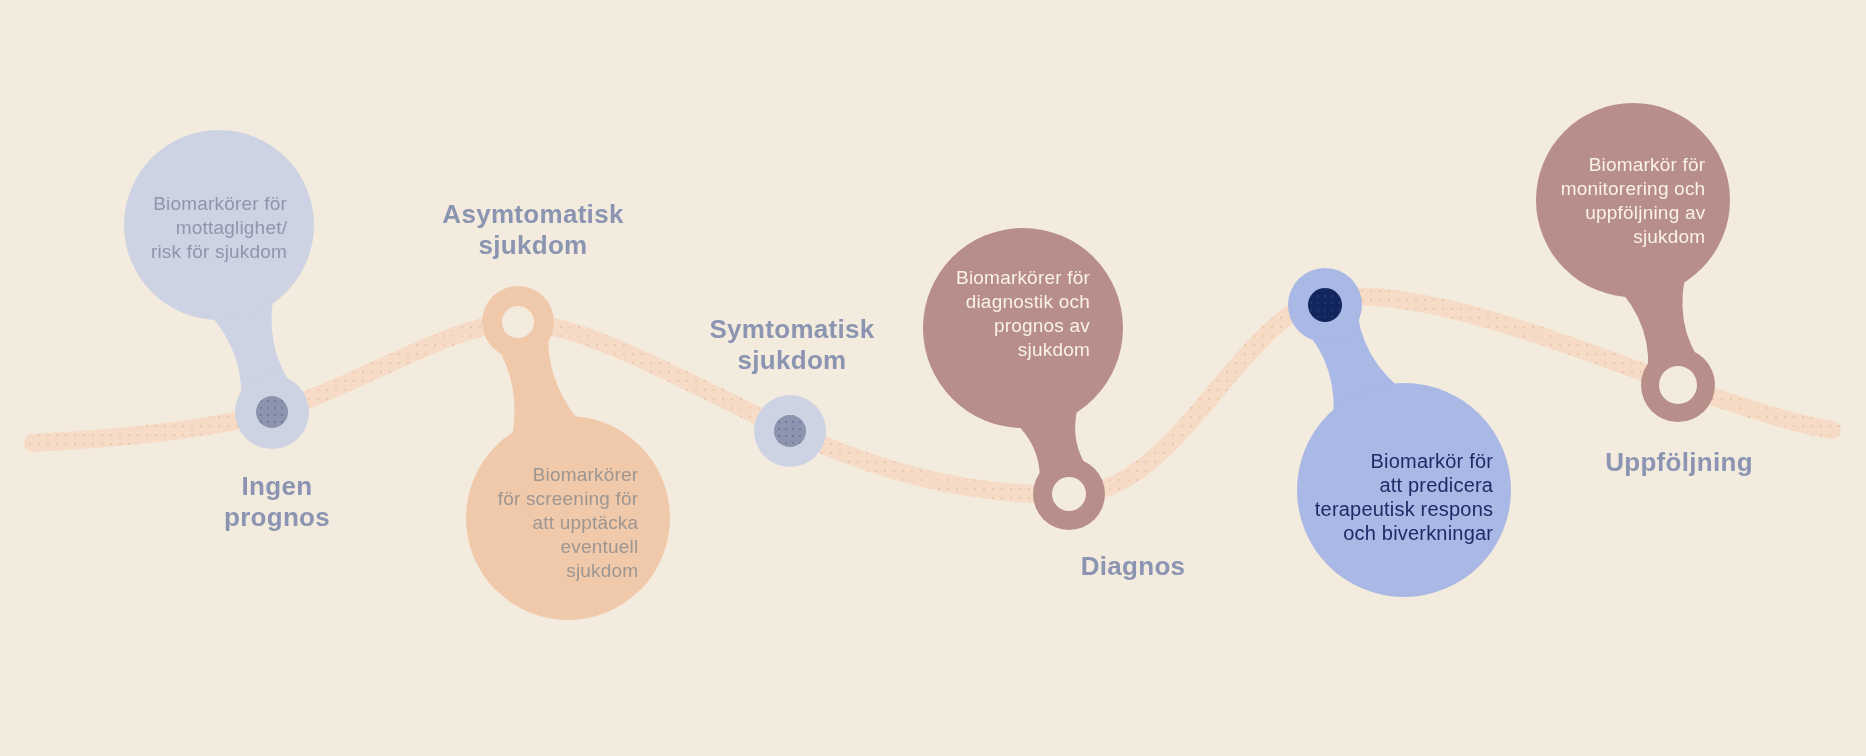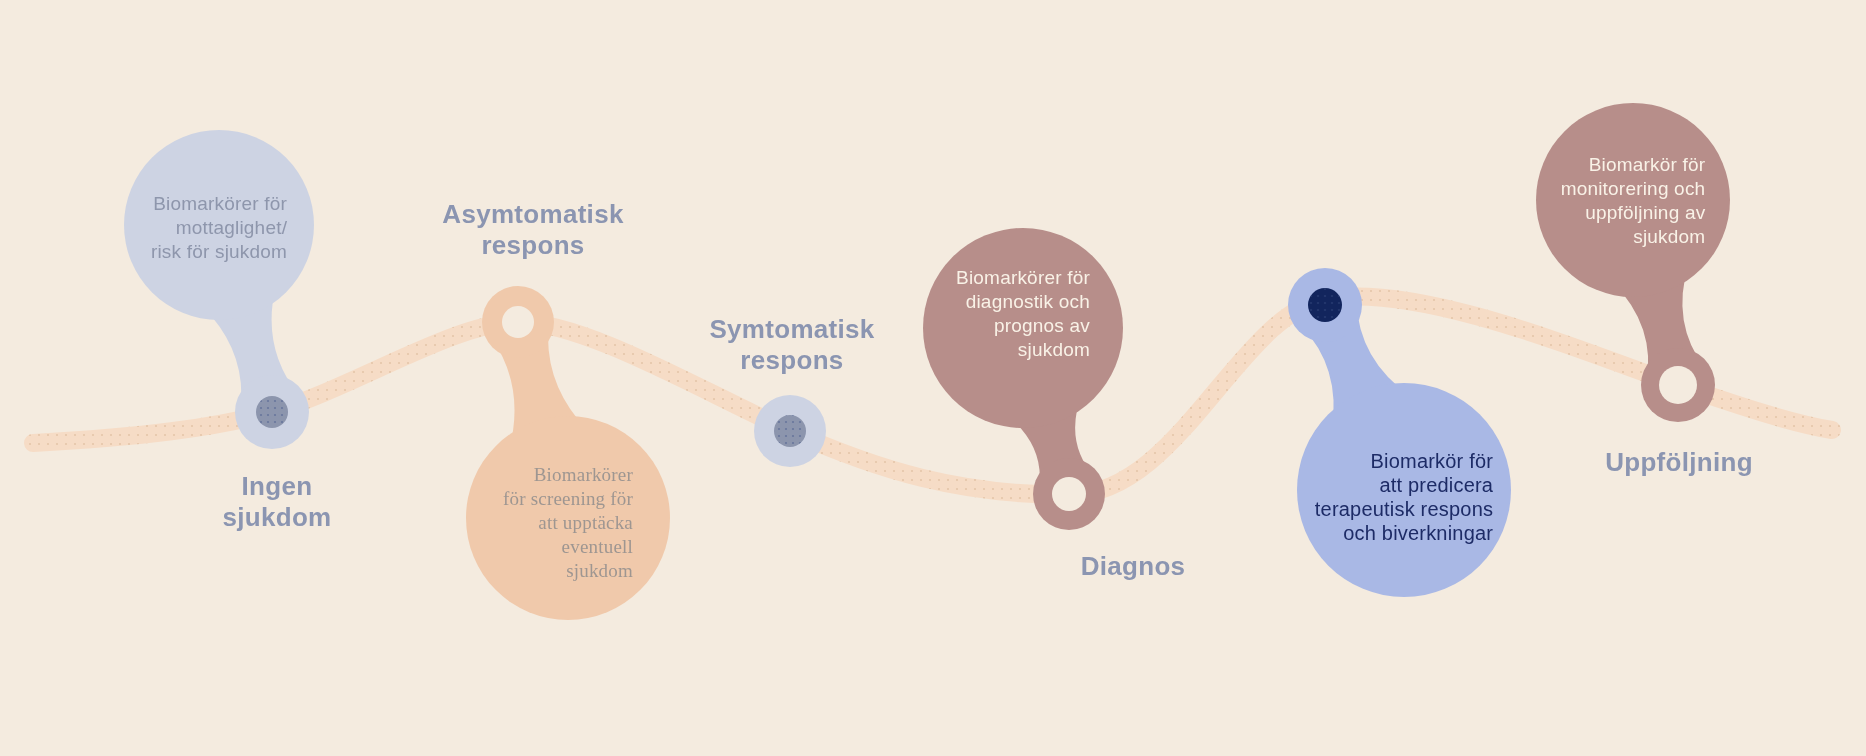--- a/index.html
+++ b/index.html
@@ -14,21 +14,21 @@
   svg{position:absolute;left:0;top:0;}
   .overlay{position:absolute;left:0;top:0;width:1866px;height:756px;pointer-events:none;}
 
   
   .bubble-text{
     position:absolute;transform:translate(-50%,-50%);
     text-align:right;white-space:pre-line;
     font-size:19px;line-height:24px;letter-spacing:.2px;font-weight:400;
   }
   #bt-1{left:219px;top:228px;color:#8e96ac;}
-  #bt-2{left:568px;top:523px;color:#9e9691;font-family:Liberation Serif, serif;}
+  #bt-2{left:568px;top:523px;color:#9e9691;}
   #bt-4{left:1023px;top:314px;color:#f9f2e7;}
   #bt-5{left:1404px;top:497px;color:#1d2b66;font-size:20px;}
   #bt-6{left:1633px;top:201px;color:#f9f2e7;}
 
   
   .stage-label{
     position:absolute;transform:translate(-50%,-50%);
     text-align:center;white-space:pre-line;
     font-weight:700;font-size:26px;line-height:31px;letter-spacing:.3px;
     color:#8b95b1;
@@ -96,33 +96,33 @@
       </g>
     </svg>
 
   <div class="overlay">
 
     <div class="bubble-text" id="bt-1">Biomarkörer för
 mottaglighet/
 risk för sjukdom</div>
 
     <div class="stage-label" id="lbl-1">Ingen
-sjukdom</div>
+prognos</div>
 
     <div class="stage-label" id="lbl-2">Asymtomatisk
-respons</div>
+sjukdom</div>
 
     <div class="bubble-text" id="bt-2">Biomarkörer
 för screening för
 att upptäcka
 eventuell
 sjukdom</div>
 
     <div class="stage-label" id="lbl-3">Symtomatisk
-respons</div>
+sjukdom</div>
 
     <div class="bubble-text" id="bt-4">Biomarkörer för
 diagnostik och
 prognos av
 sjukdom</div>
 
     <div class="stage-label" id="lbl-4">Diagnos</div>
 
 
     <div class="bubble-text" id="bt-5">Biomarkör för

